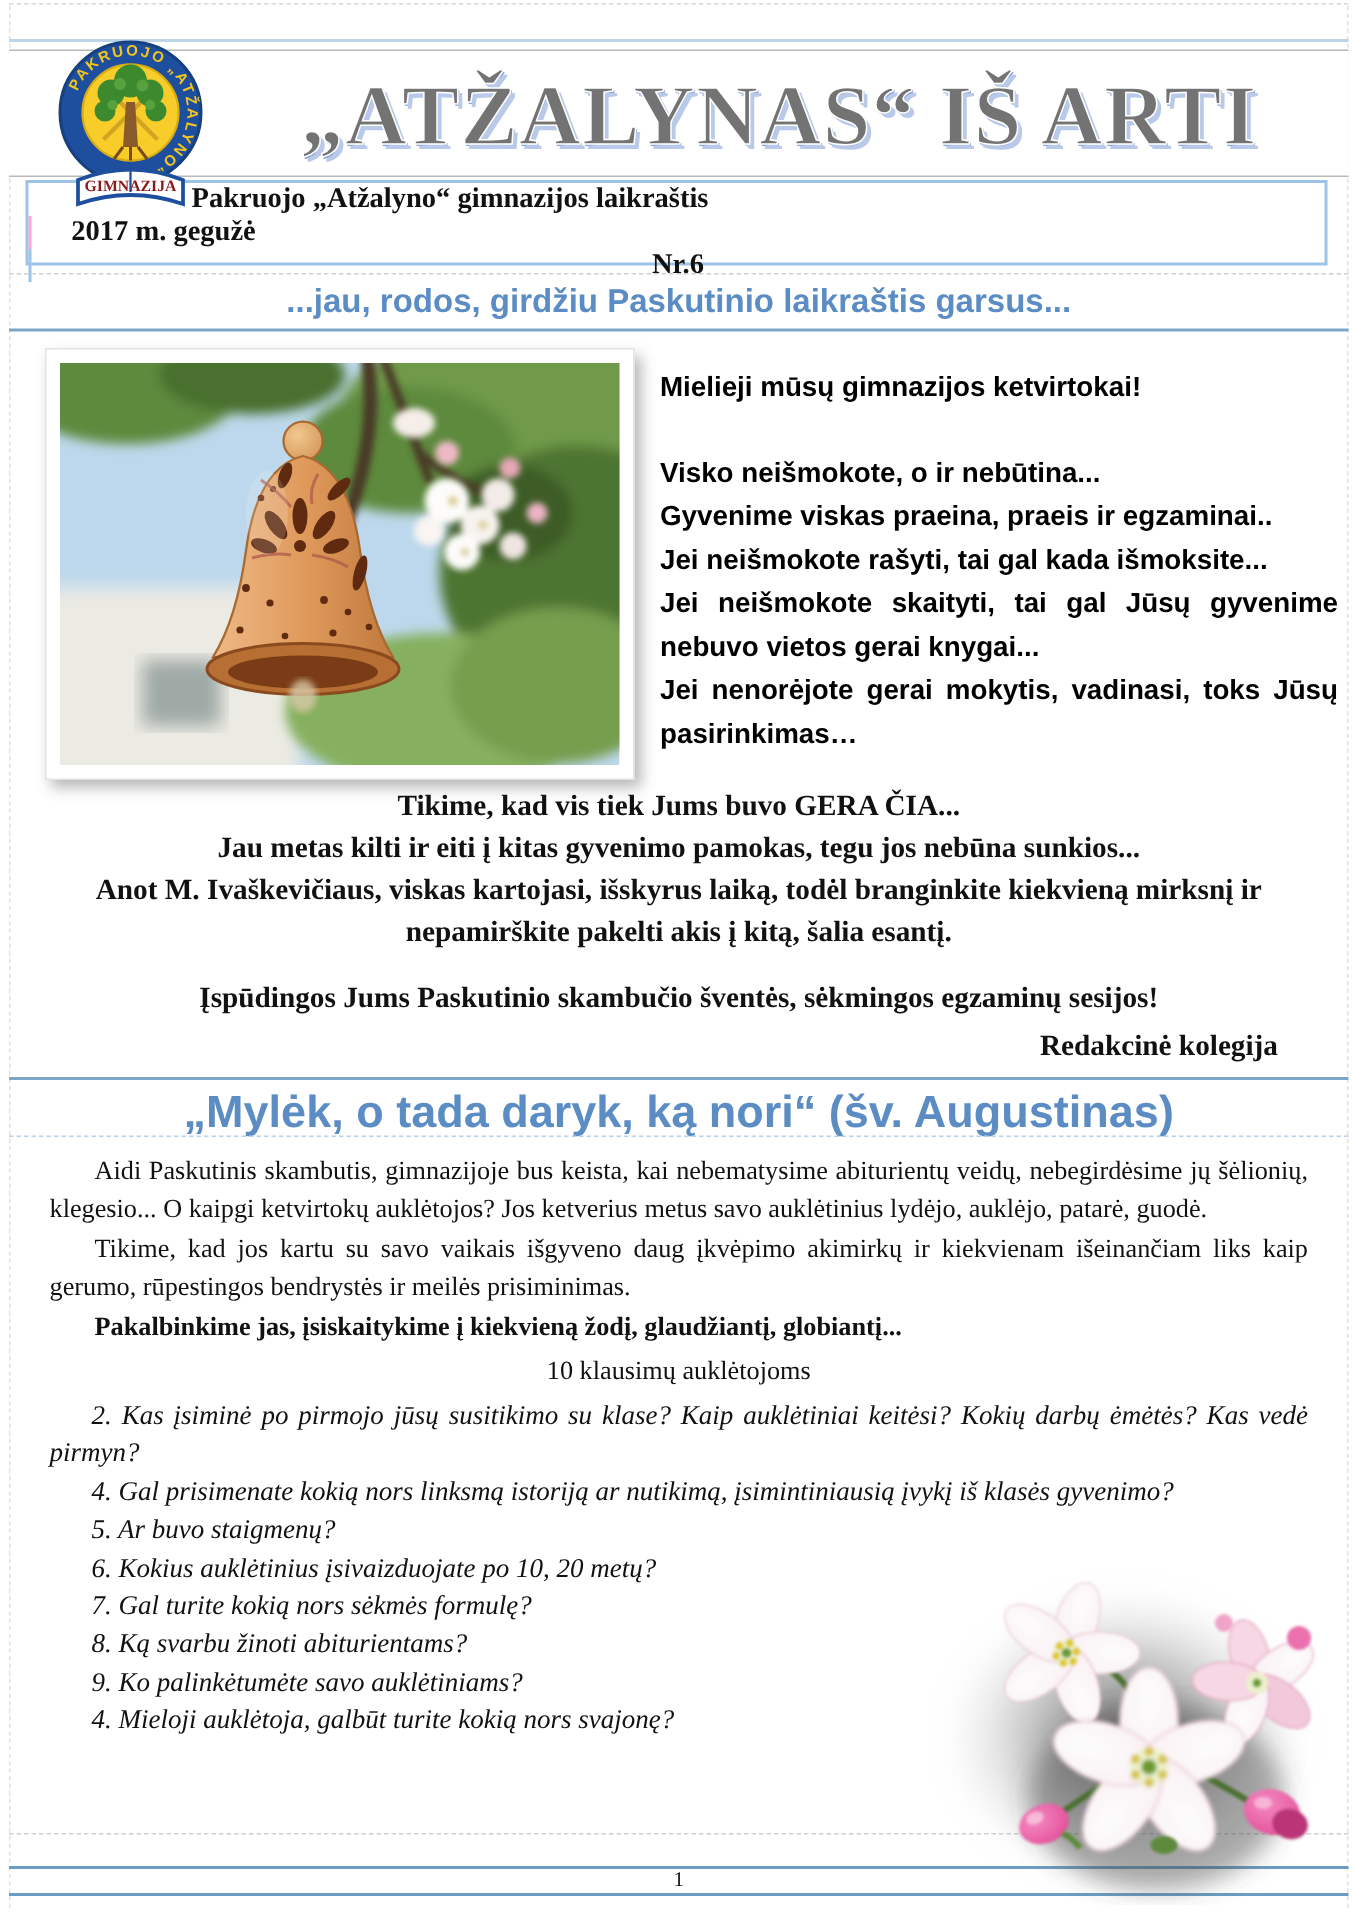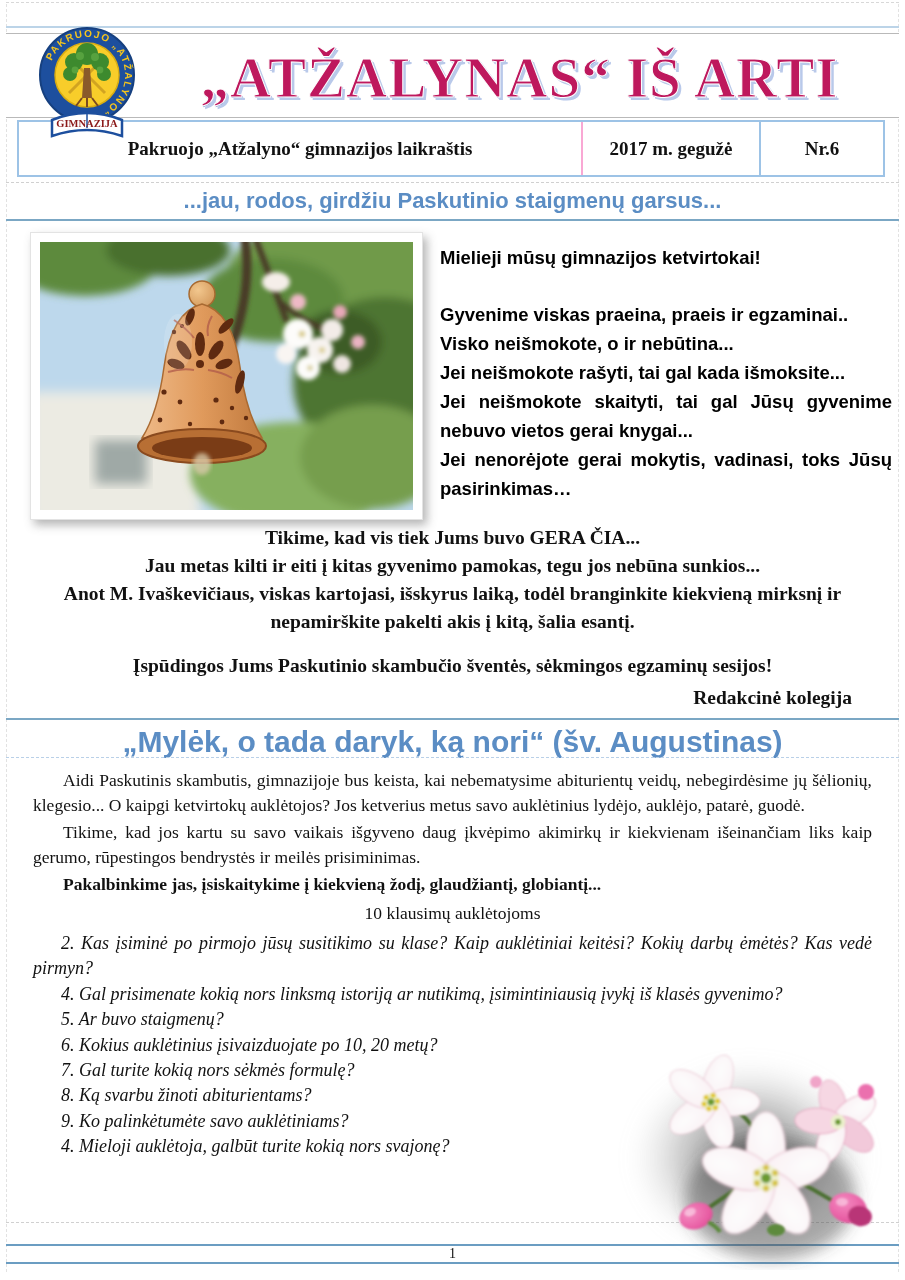--- a/index.html
+++ b/index.html
@@ -18,30 +18,30 @@
   
   .masthead-band {
     position:absolute; left:6px; right:6px; top:33px; height:85px; background:#fff;
     border-top:1px solid #b9b9b9; border-bottom:1px solid #b9b9b9;
   }
   .logo { position:absolute; left:34px; top:26px; width:106px; height:120px; z-index:4; }
   .masthead-title {
     position:absolute; left:142px; right:8px; top:36px; height:82px;
     display:flex; align-items:center; justify-content:center;
     font-family:"Liberation Serif", serif; font-weight:bold; font-size:57px;
-    letter-spacing:1px; color:#be185d; white-space:nowrap;
+    letter-spacing:1px; color:#737373; white-space:nowrap;
     -webkit-text-stroke:1px #ffffff;
     text-shadow:3px 3px 0 #b9c9ea, 1px 1px 0 #8ba3d8;
   }
 
   
   .issue-bar {
     position:absolute; left:17px; top:120px; width:868px; height:57px;
     display:flex; border:2px solid #9dc3e6; background:#fff;
-    font-weight:bold; font-size:19px;
+    font-weight:bold; font-size:19px;flex-direction:column;
   }
   .issue-bar .cell { display:flex; align-items:center; justify-content:center; }
   .cell-paper  { width:562px; }
   .cell-date   { width:178px; border-left:2px solid #f9a8d4; }
   .cell-number { flex:1;      border-left:2px solid #9dc3e6; }
 
   .dash-h1 { position:absolute; left:6px; right:6px; top:182px; border-top:1px dashed #d0d0d0; }
 
   .heading1 {
     position:absolute; left:0; right:0; top:188px; text-align:center;
@@ -156,21 +156,21 @@
   </div>
   <div class="masthead-title">„ATŽALYNAS“ IŠ ARTI</div>
 
   <div class="issue-bar">
     <div class="cell cell-paper">Pakruojo „Atžalyno“ gimnazijos laikraštis</div>
     <div class="cell cell-date">2017 m. gegužė</div>
     <div class="cell cell-number">Nr.6</div>
   </div>
 
   <div class="dash-h1"></div>
-  <div class="heading1">...jau, rodos, girdžiu Paskutinio staigmenų garsus...</div>
+  <div class="heading1">...jau, rodos, girdžiu Paskutinio laikraštis garsus...</div>
   <div class="rule1"></div>
 
   <div class="photo-frame">
     <svg viewBox="0 0 373 268">
       <defs>
         <filter id="b2">
             <feGaussianBlur stdDeviation="2"></feGaussianBlur>
           </filter>
         <filter id="b4">
             <feGaussianBlur stdDeviation="4"></feGaussianBlur>
@@ -261,22 +261,22 @@
           <path d="M134,78 q12,8 20,18"></path>
           <path d="M172,74 q-6,10 -4,20"></path>
         </g>
         <ellipse cx="138" cy="100" rx="14" ry="28" fill="#ffffff" opacity="0.15"></ellipse>
       </g>
     </svg>
   </div>
 
   <div class="greeting-block">
     <p class="greet">Mielieji mūsų gimnazijos ketvirtokai!</p>
+    <p class="msg">Visko neišmokote, o ir nebūtina...</p>
     <p class="msg">Gyvenime viskas praeina, praeis ir egzaminai..</p>
-    <p class="msg">Visko neišmokote, o ir nebūtina...</p>
     <p class="msg">Jei neišmokote rašyti, tai gal kada išmoksite...</p>
     <p class="msg">Jei neišmokote skaityti, tai gal Jūsų gyvenime nebuvo vietos gerai knygai...</p>
     <p class="msg">Jei nenorėjote gerai mokytis, vadinasi, toks Jūsų pasirinkimas…</p>
   </div>
 
   <div class="closing-block">
     <p>Tikime, kad vis tiek Jums buvo GERA ČIA...</p>
     <p>Jau metas kilti ir eiti į kitas gyvenimo pamokas, tegu jos nebūna sunkios...</p>
     <p>Anot M. Ivaškevičiaus, viskas kartojasi, išskyrus laiką, todėl branginkite kiekvieną mirksnį ir nepamirškite pakelti akis į kitą, šalia esantį.</p>
     <p class="wish">Įspūdingos Jums Paskutinio skambučio šventės, sėkmingos egzaminų sesijos!</p>

